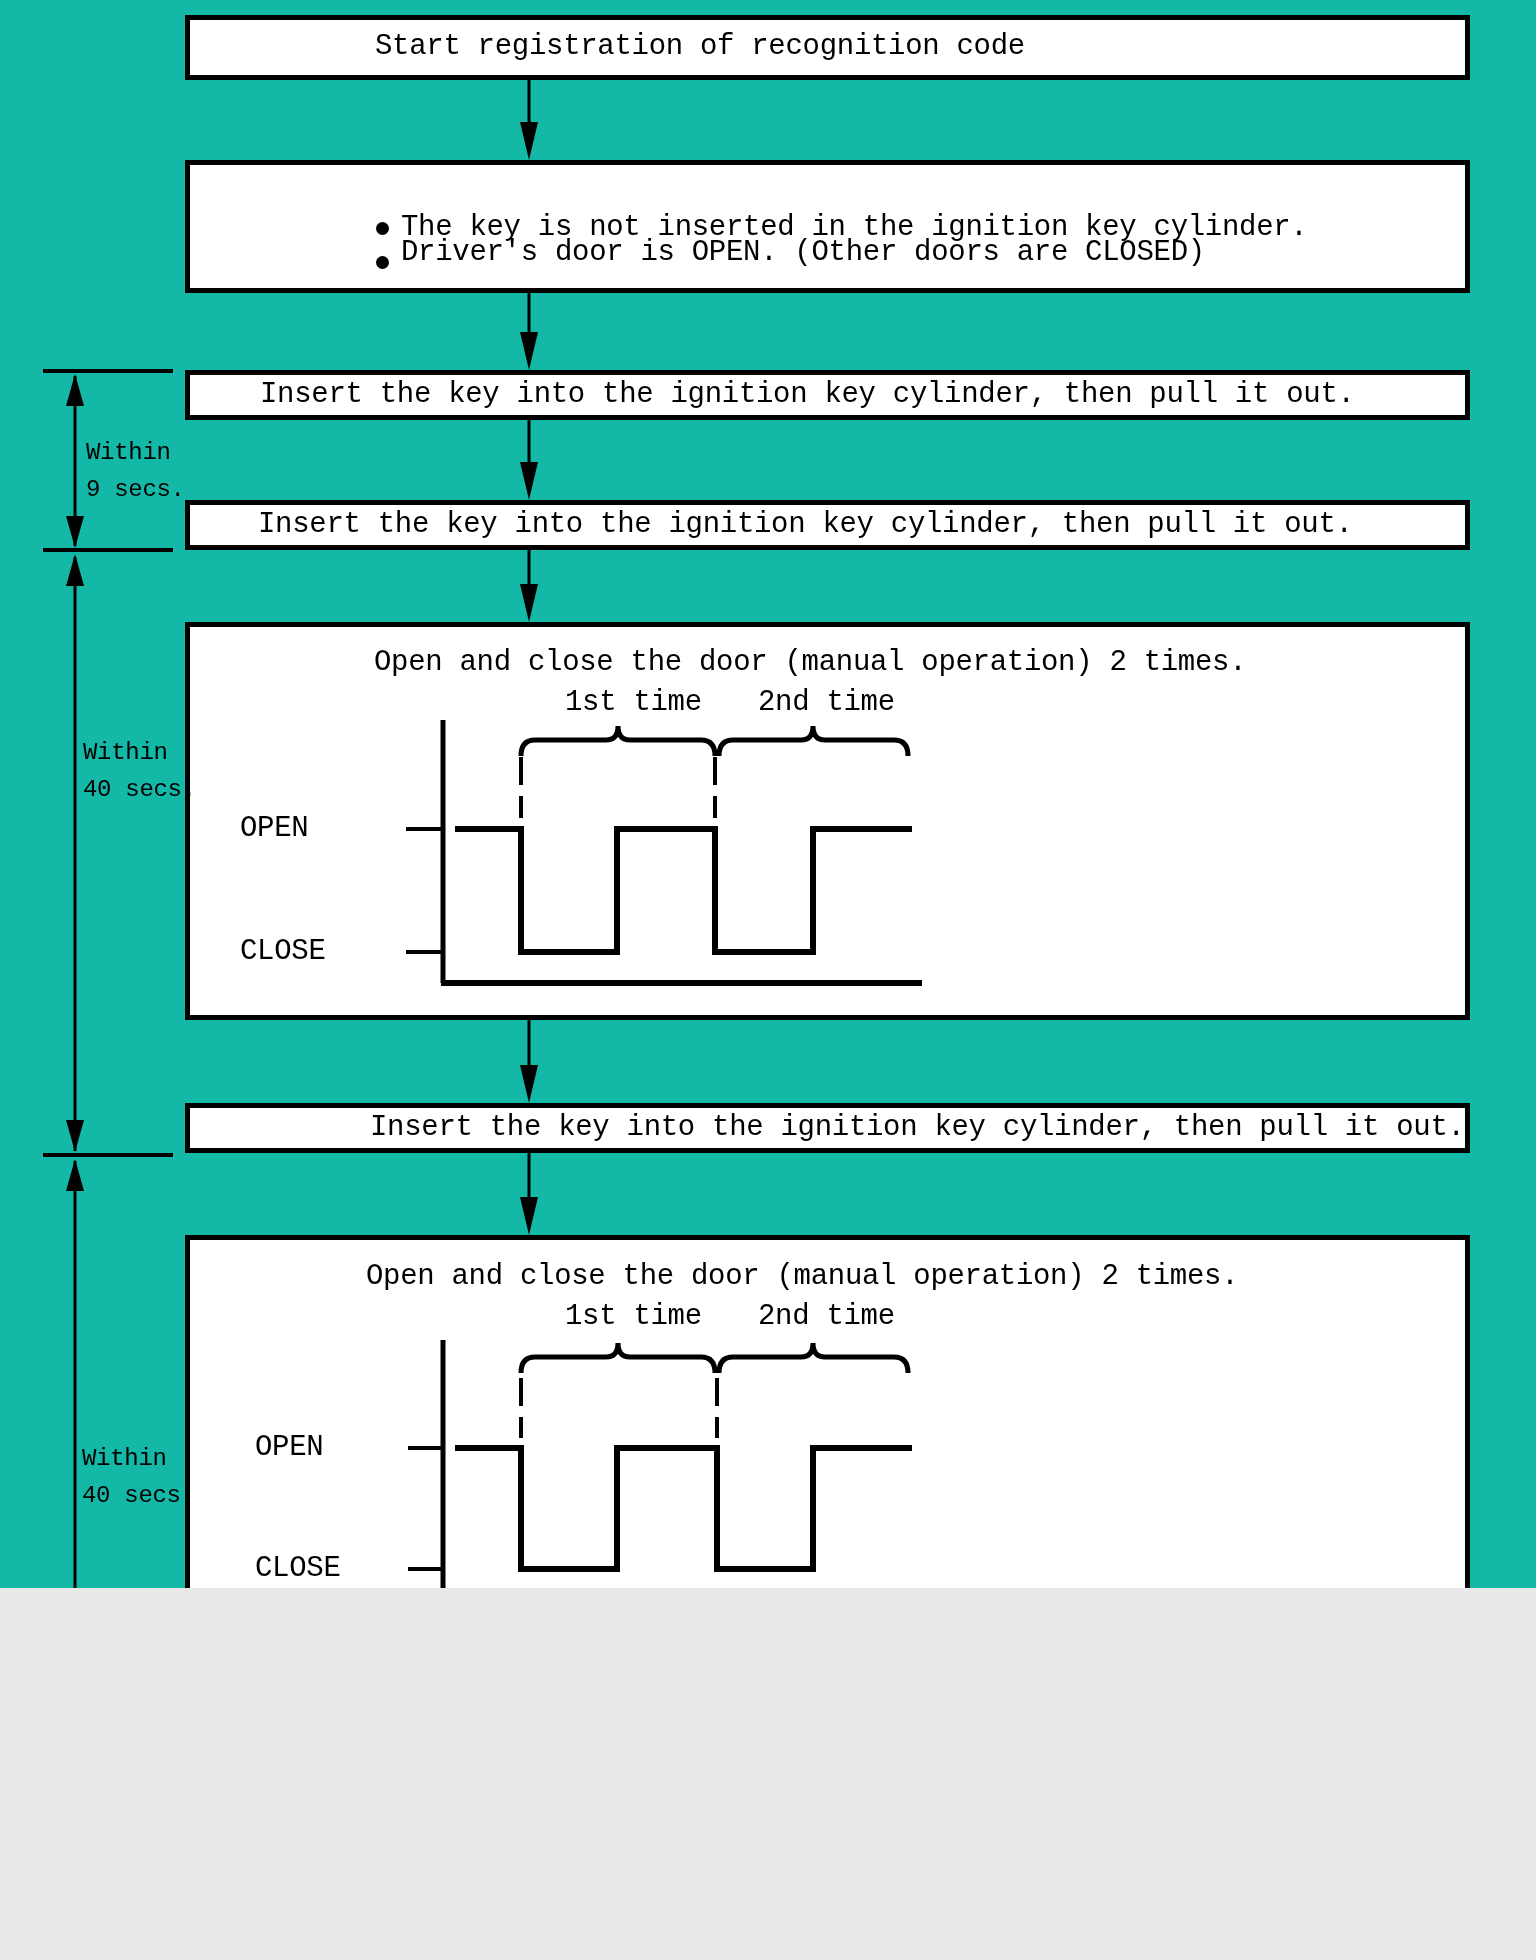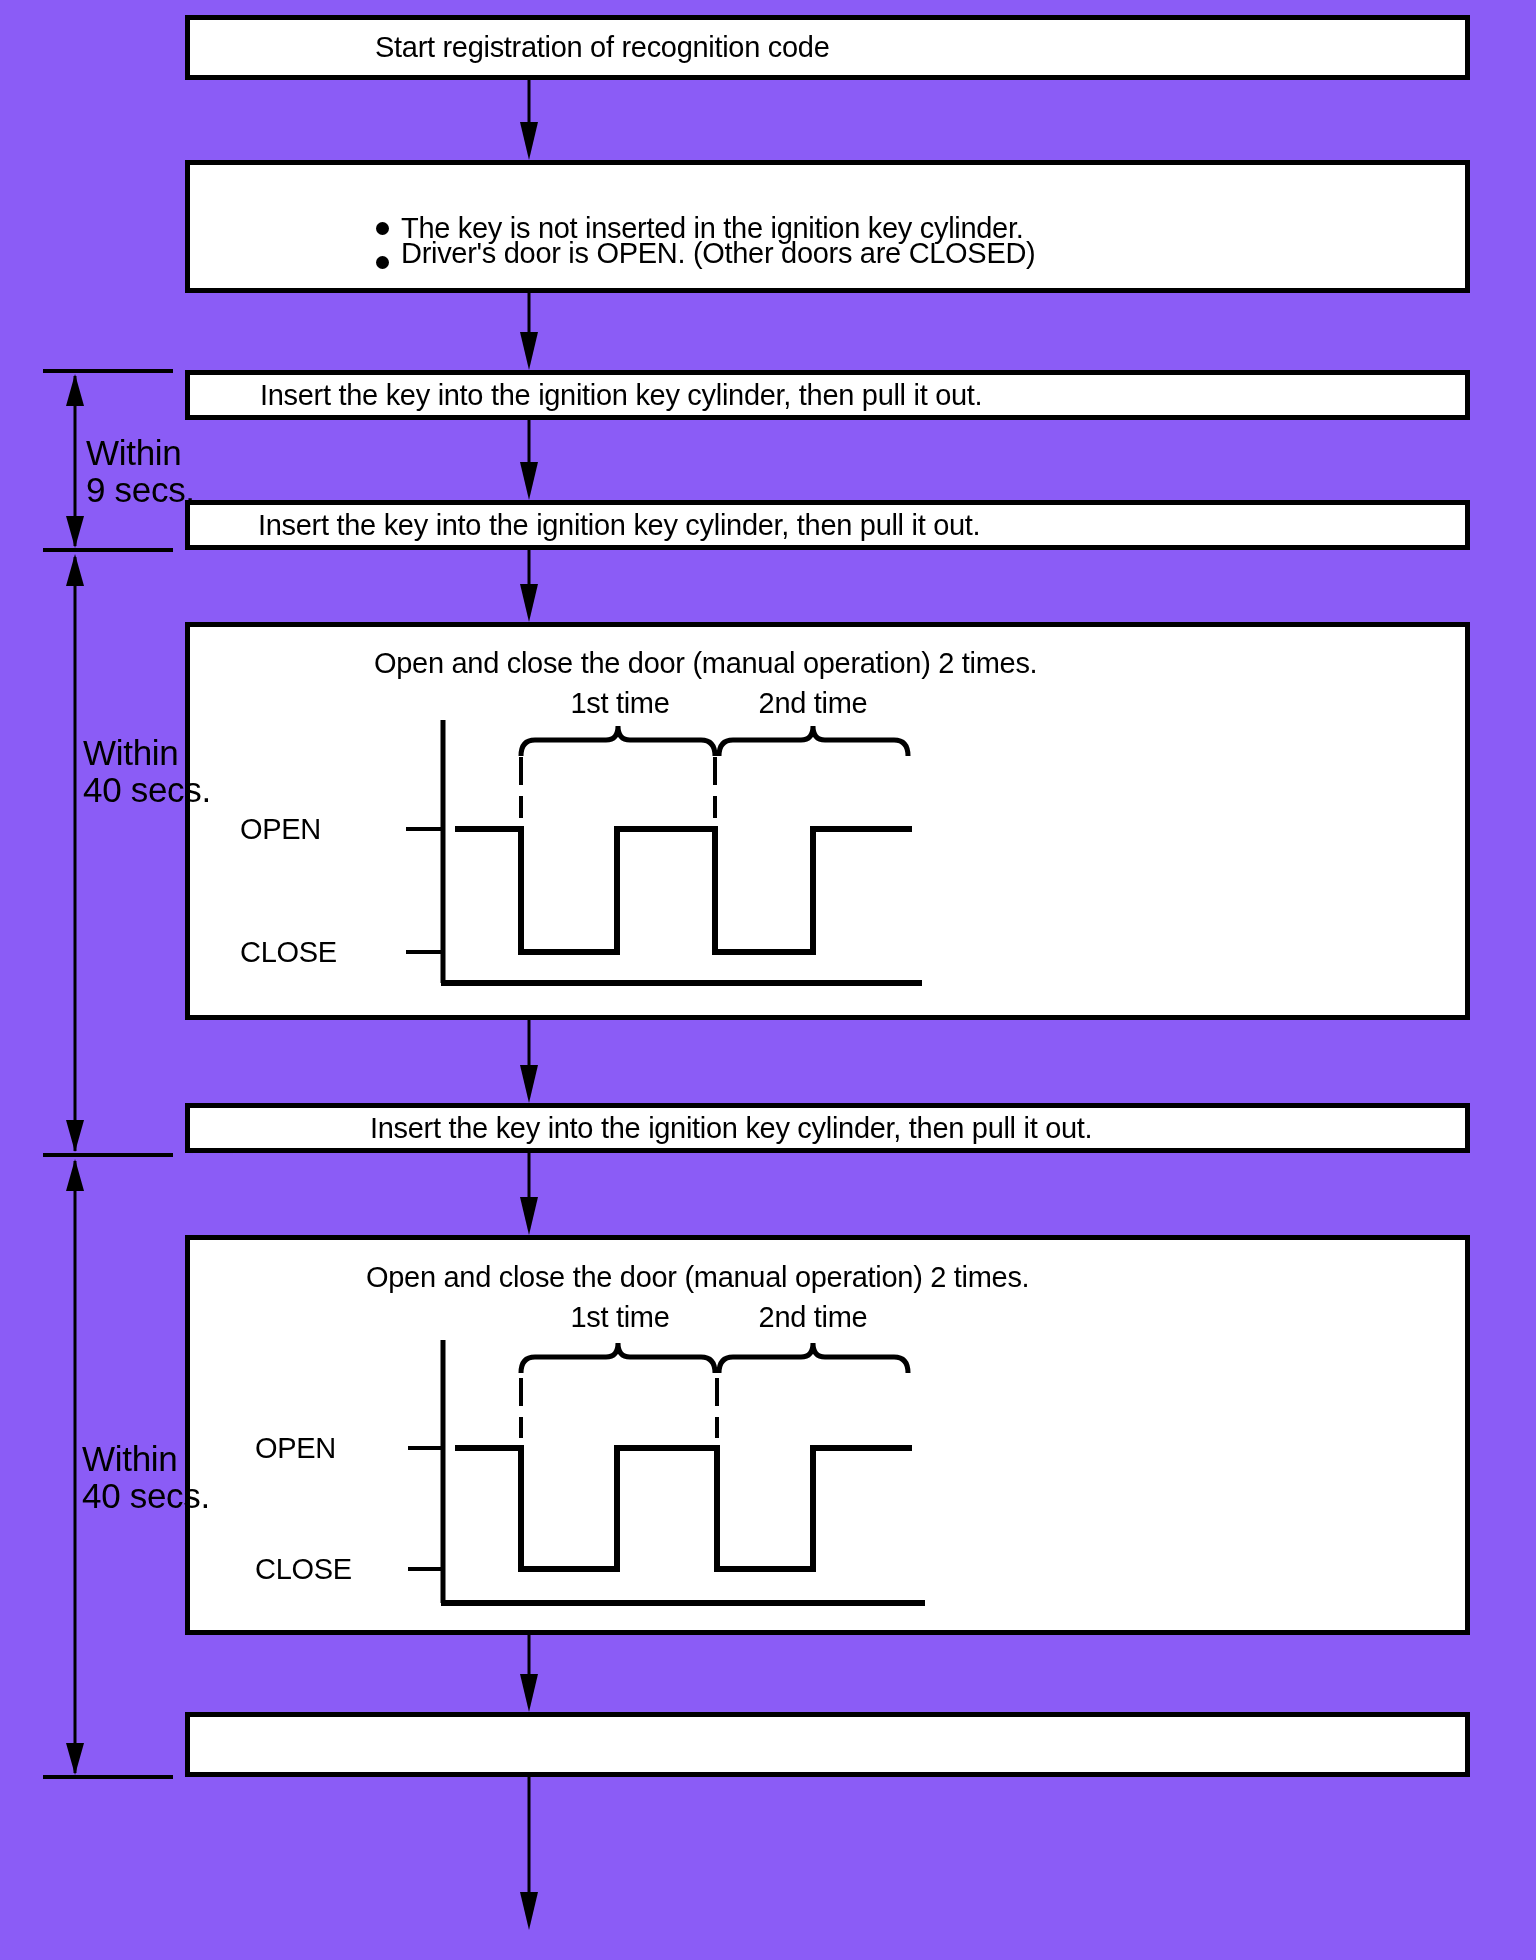--- a/index.html
+++ b/index.html
@@ -1,40 +1,40 @@
 <!DOCTYPE html>
 <html><head>
 <meta charset="utf-8">
 <style>
   html,body{margin:0;padding:0;background:#e8e8e8;}
   .canvas{
     position:relative;
-    width:1536px;height:1960px;
-    background:#8b5cf6;
-    font-family:Liberation Sans, sans-serif;
+    width:1536px;height:1588px;
+    background:#14b8a6;
+    font-family:Liberation Mono, monospace;
     color:#000;
     overflow:hidden;
   }
   .fbox{
     position:absolute;
     left:185px;width:1285px;
     border:5px solid #000;
     box-sizing:border-box;
     background:#fff;
   }
   .txt{
     position:absolute;
     font-size:29px;
     line-height:30px;
     letter-spacing:-0.3px;
     white-space:nowrap;
   }
   .txt2line{
     position:absolute;
-    font-size:35px;
+    font-size:24px;
     line-height:37px;
     letter-spacing:-0.3px;
     white-space:nowrap;
   }
   .alignr{text-align:left;}
   .bullet{
     position:absolute;
     width:13px;height:13px;border-radius:50%;
     background:#000;
   }

